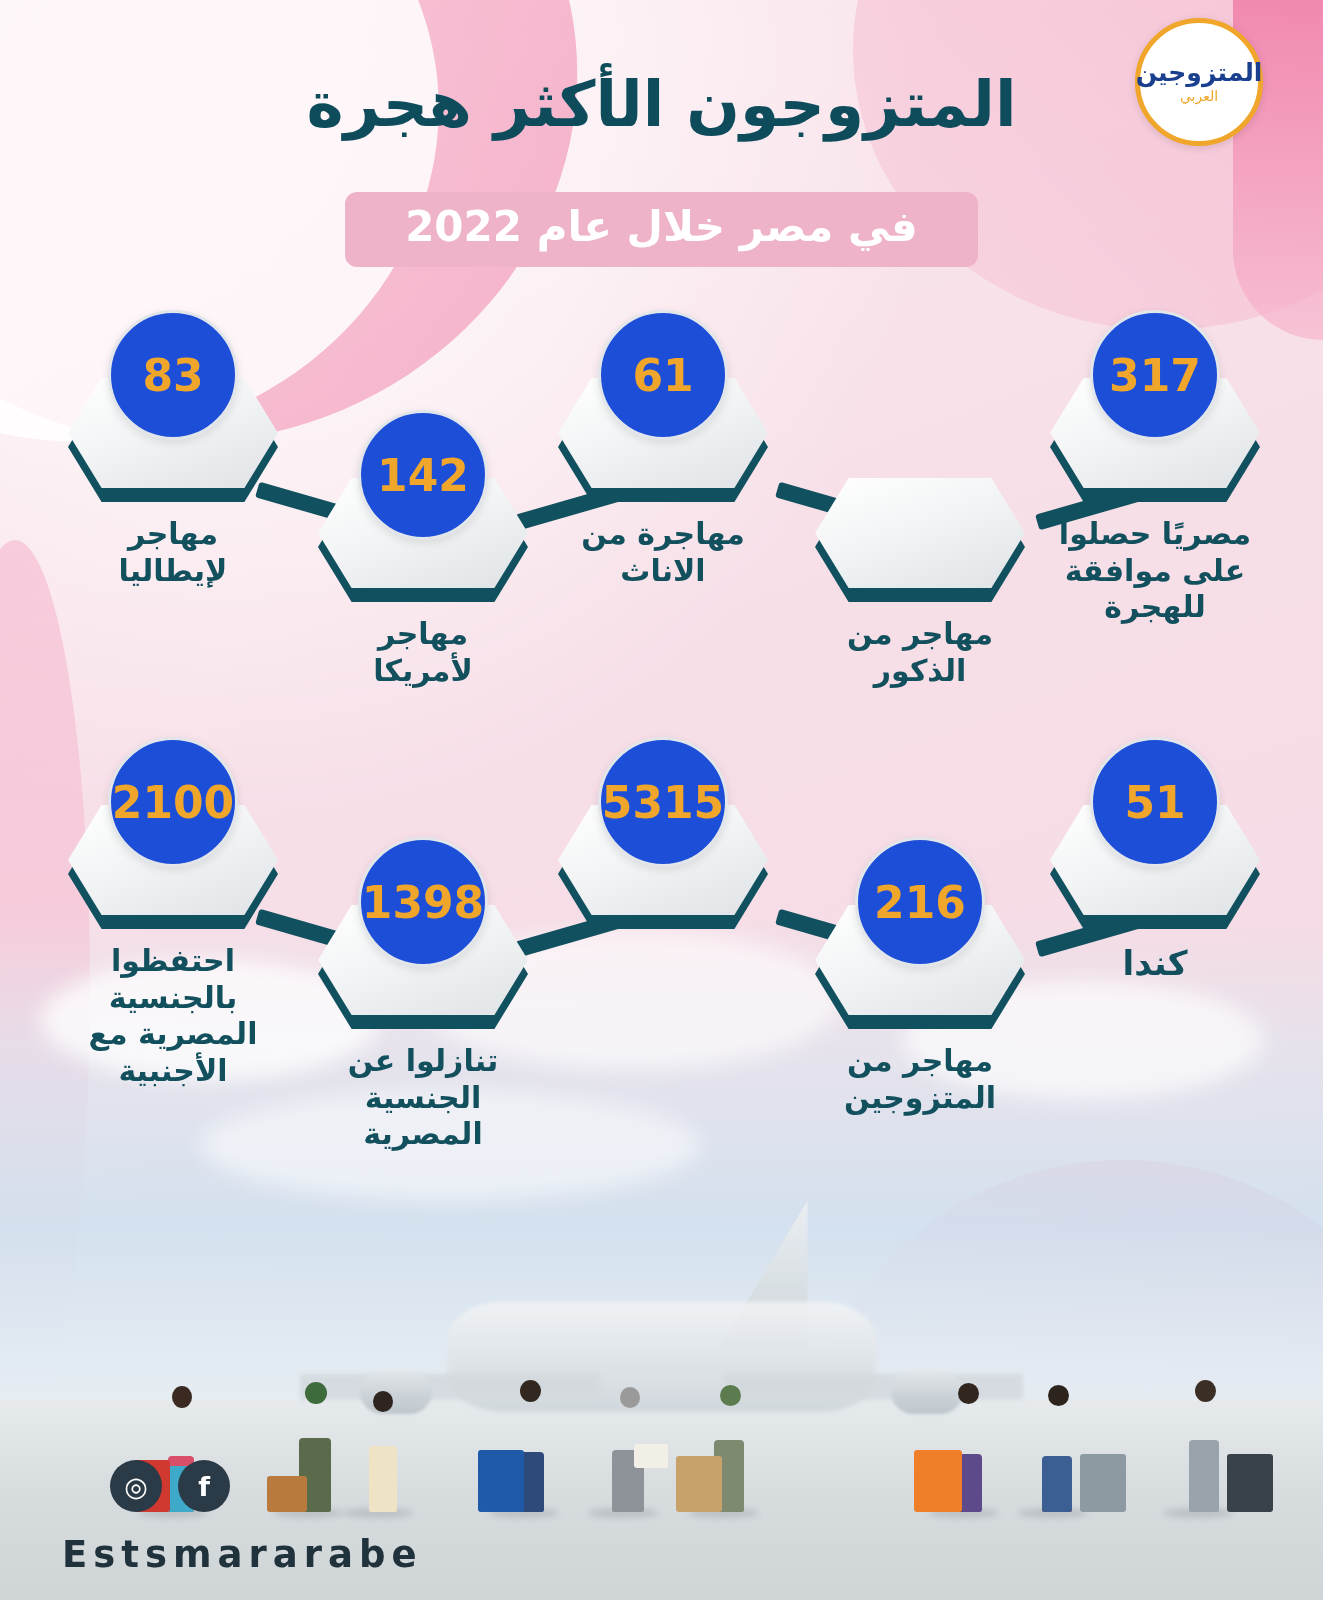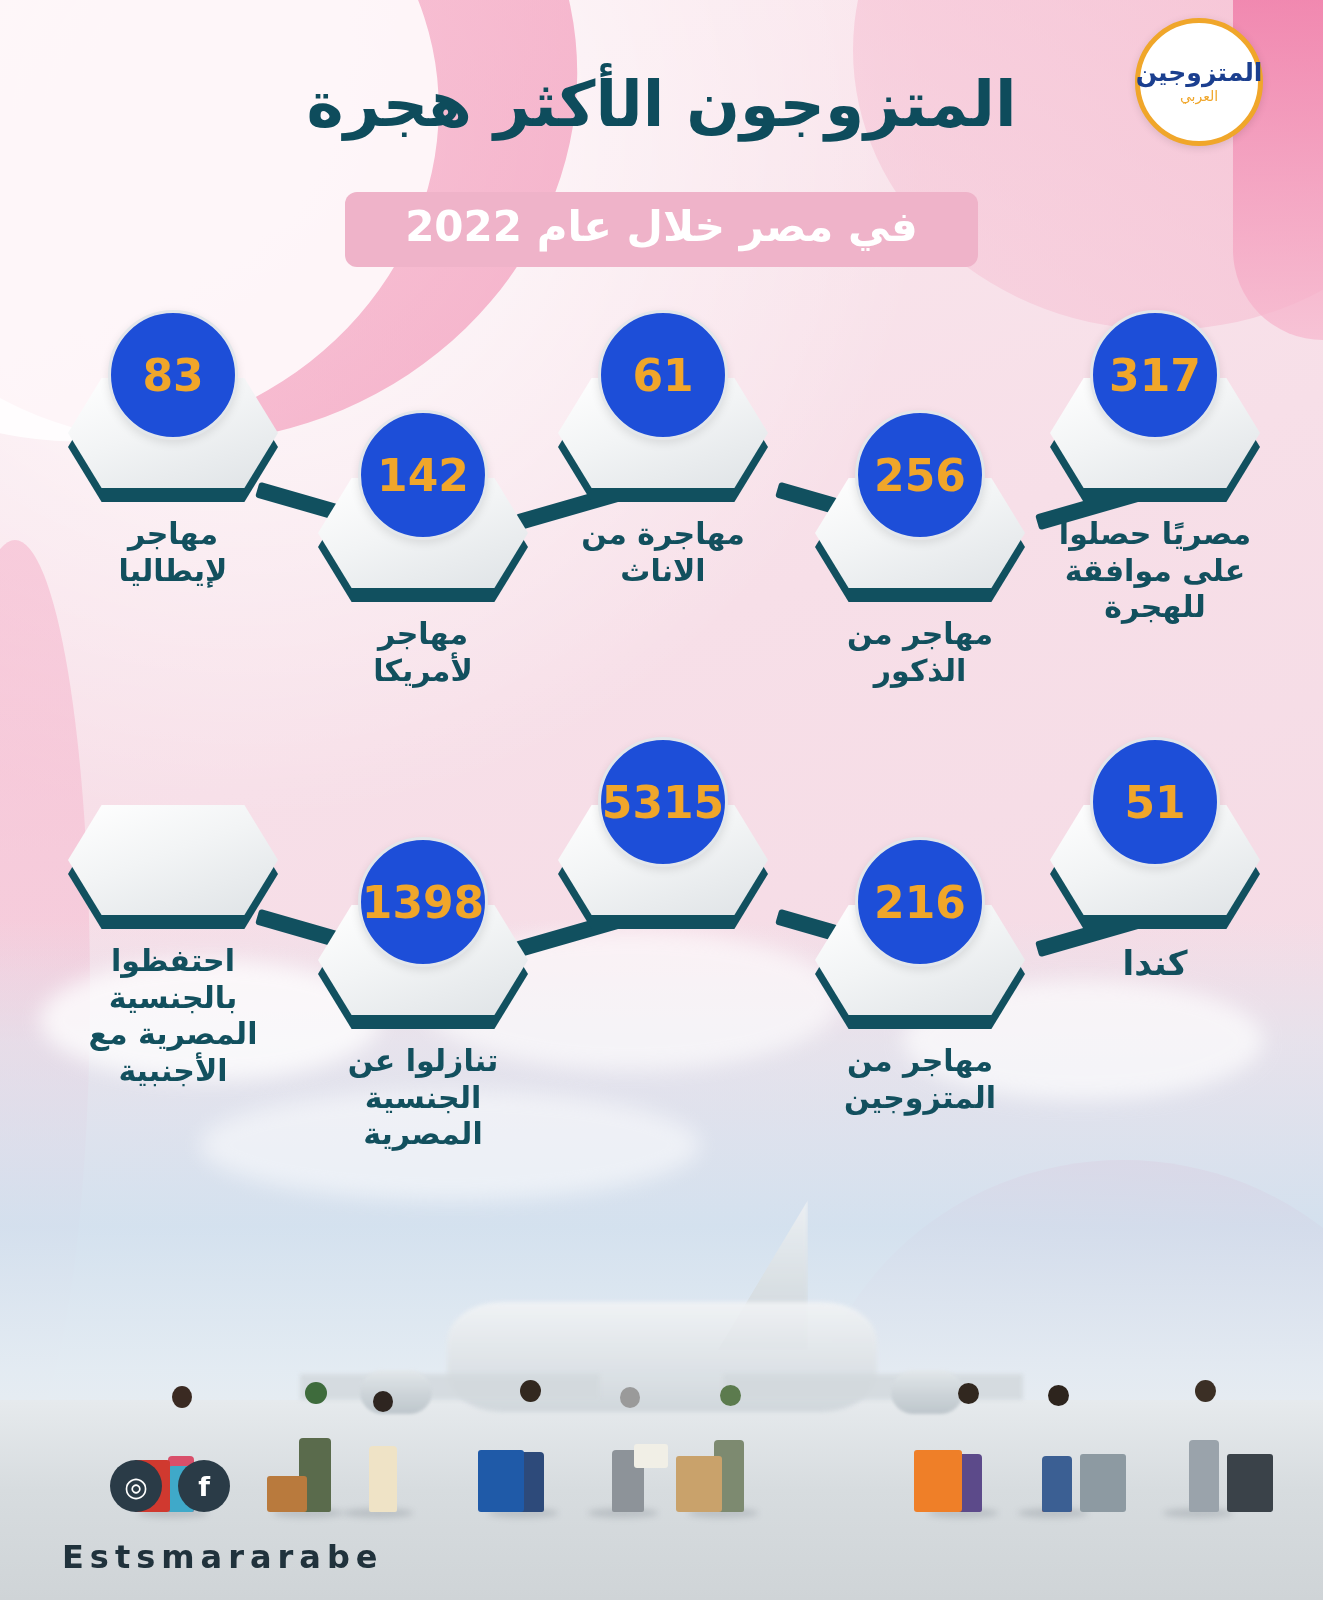--- a/index.html
+++ b/index.html
@@ -87,21 +87,21 @@
   .caption{margin-top:14px;color:#12505e;font-size:30px;font-weight:bold;line-height:1.22;}
   .caption.big{font-size:34px;}
 
   
   .connector{position:absolute;height:16px;background:#11505f;border-radius:3px;}
 
   
   .social{position:absolute;left:110px;bottom:88px;display:flex;gap:16px;}
   .s-ico{width:52px;height:52px;border-radius:50%;background:#2a3b47;color:#ffffff;
         display:flex;align-items:center;justify-content:center;font-size:27px;font-weight:bold;}
-  .handle{position:absolute;left:62px;bottom:24px;color:#20323c;font-size:32px;
+  .handle{position:absolute;left:62px;bottom:24px;color:#20323c;font-size:37px;
         letter-spacing:6px;font-weight:bold;}
 </style>
 </head>
 <body>
 
 <div class="bg">
   <div class="bg-swoosh-a"></div>
   <div class="bg-swoosh-b"></div>
   <div class="bg-swoosh-c"></div>
   <div class="bg-right-strip"></div>
@@ -207,23 +207,20 @@
   </div>
   <div class="caption" style="white-space:pre-line">مصريًا حصلوا
 على موافقة
 للهجرة</div>
 </div>
 
 <div class="item" style="left:795px;top:478px;">
   <div class="hexwrap">
     <div class="hex-shadow"></div>
       <div class="hex"></div>
-    <div class="bubble">
-      <span>256</span>
-    </div>
   </div>
   <div class="caption" style="white-space:pre-line">مهاجر من
 الذكور</div>
 </div>
 
 <div class="item" style="left:538px;top:378px;">
   <div class="hexwrap">
     <div class="hex-shadow"></div>
       <div class="hex"></div>
     <div class="bubble">
@@ -306,20 +303,23 @@
   </div>
   <div class="caption" style="white-space:pre-line">تنازلوا عن
 الجنسية
 المصرية</div>
 </div>
 
 <div class="item" style="left:48px;top:805px;">
   <div class="hexwrap">
     <div class="hex-shadow"></div>
       <div class="hex"></div>
+    <div class="bubble">
+      <span>2100</span>
+    </div>
   </div>
   <div class="caption" style="white-space:pre-line">احتفظوا
 بالجنسية
 المصرية مع
 الأجنبية</div>
 </div>
 
 <div class="social">
   <div class="s-ico">f</div>
   <div class="s-ico">◎</div>

